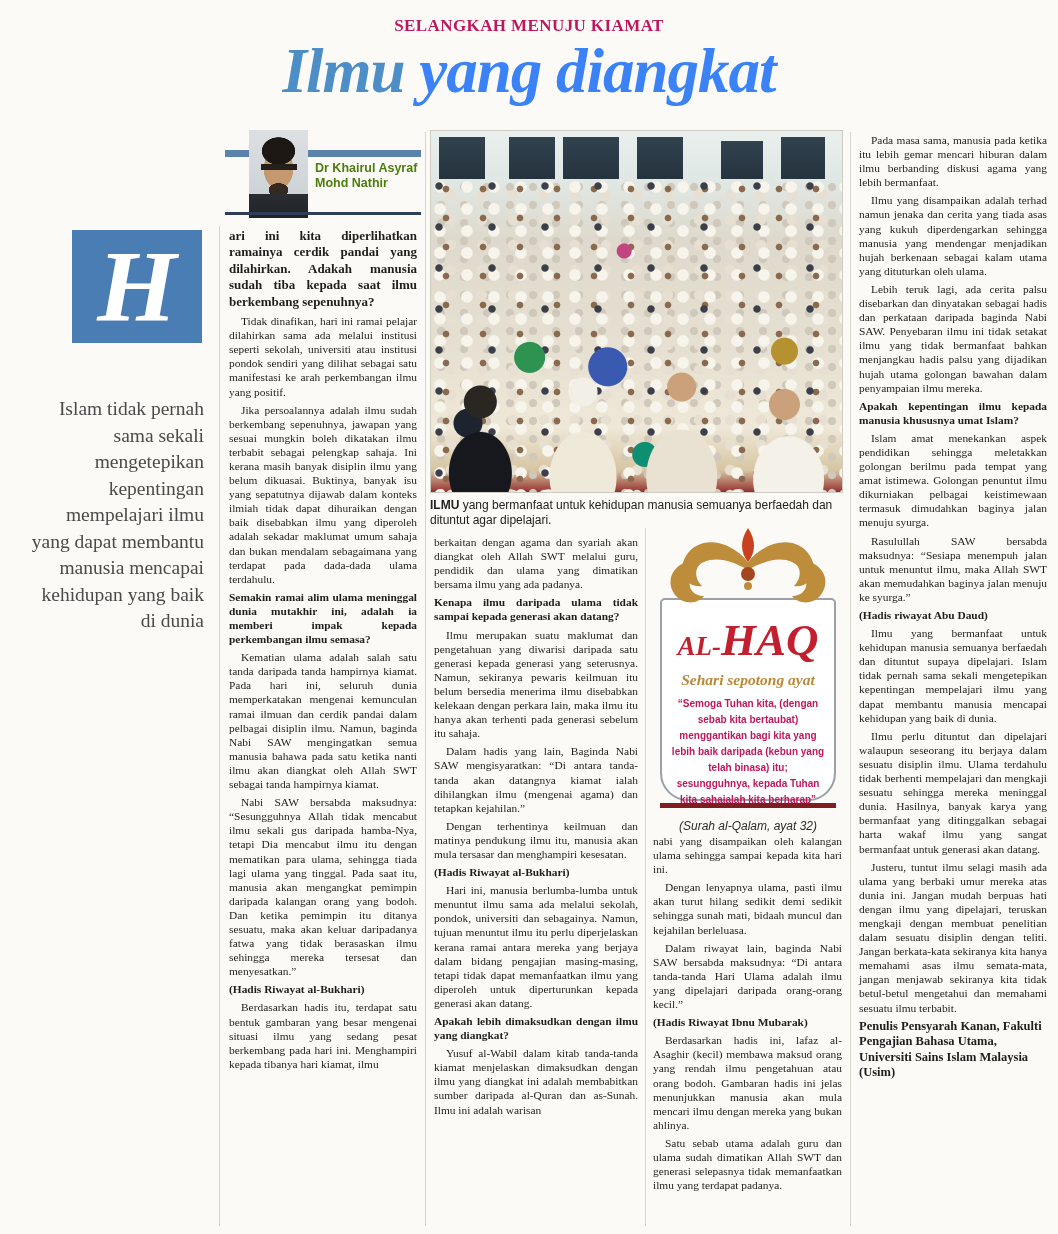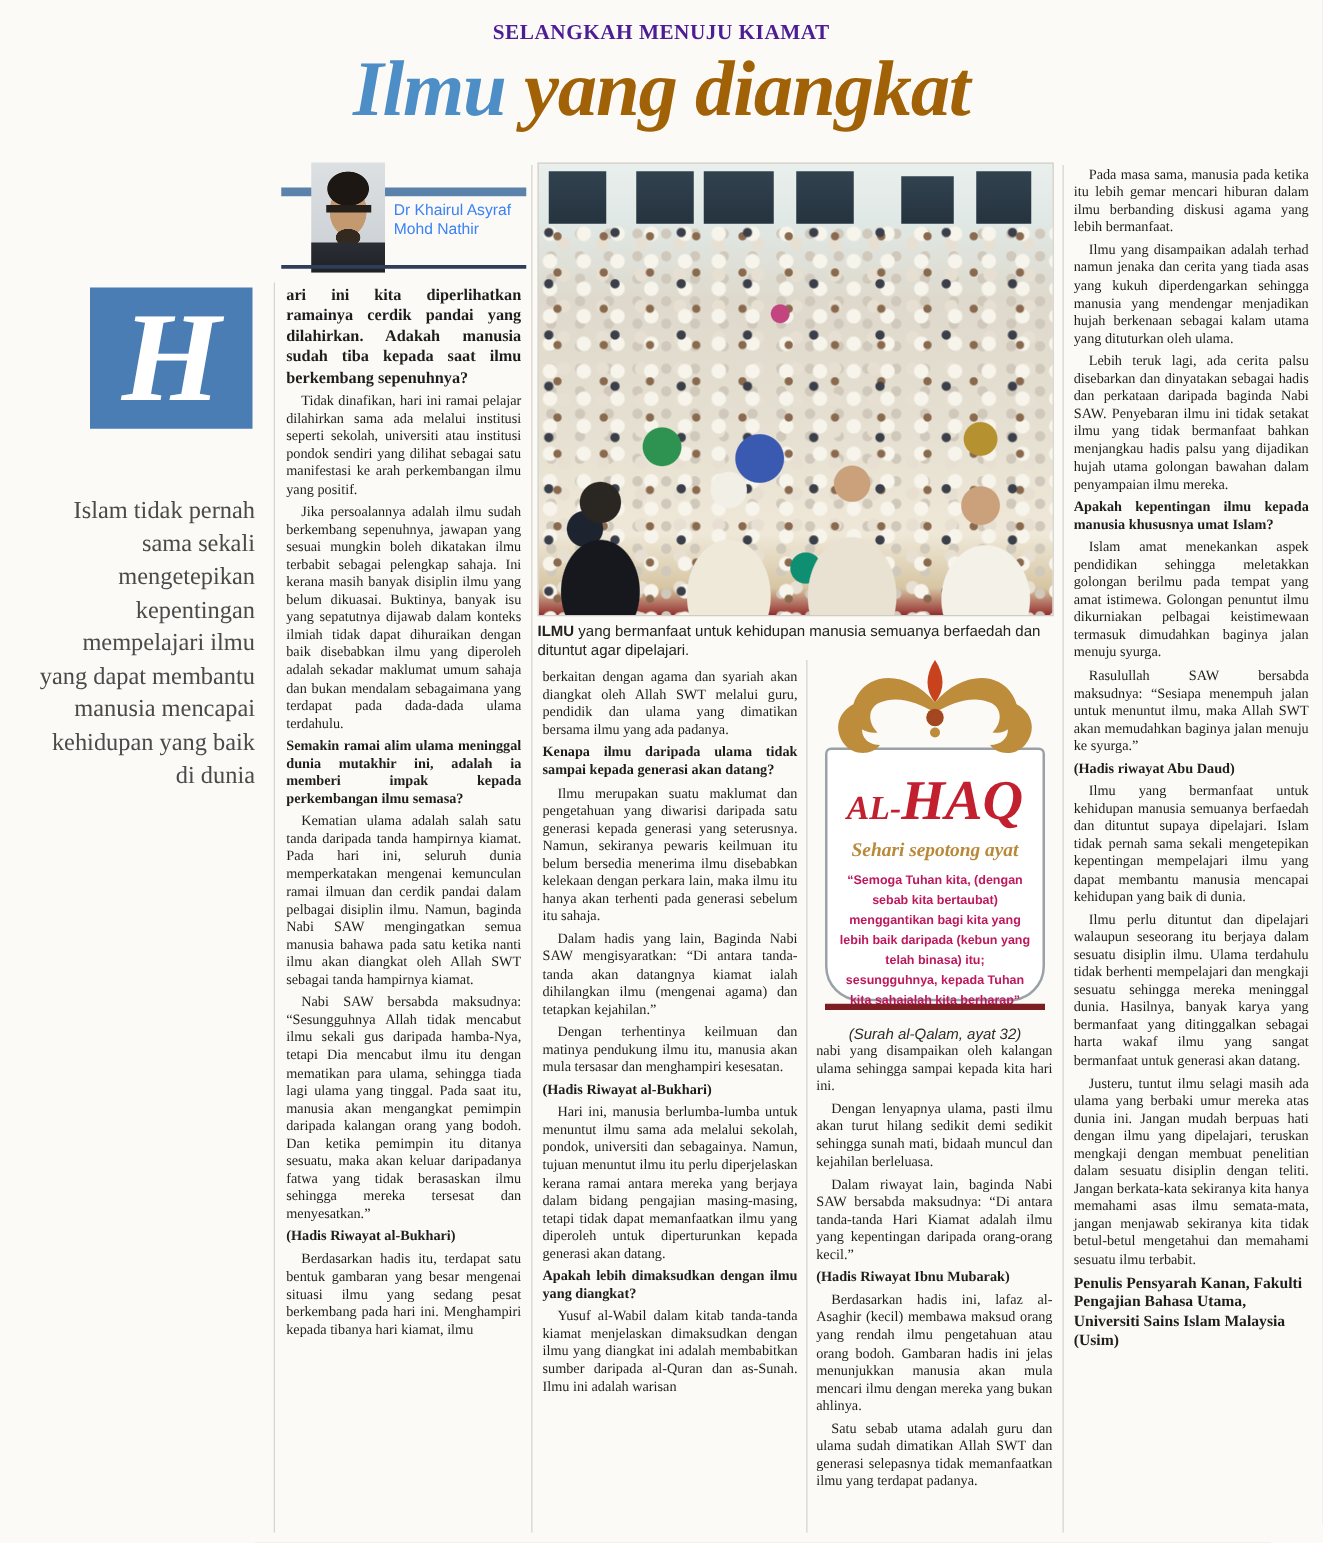--- a/index.html
+++ b/index.html
@@ -1,39 +1,39 @@
 <!DOCTYPE html>
 <html><head>
 <meta charset="utf-8">
 <style>
   html,body{margin:0;padding:0;background:#e9e7e2;}
   .page{position:relative;width:1058px;height:1234px;background:#fbfaf6;overflow:hidden;
         font-family:"Liberation Serif", serif;color:#1e1e1e;}
   
   .kicker{position:absolute;top:16px;left:0;right:0;text-align:center;
-          font-weight:bold;font-size:17px;letter-spacing:.4px;color:#4c1d95;}
+          font-weight:bold;font-size:17px;letter-spacing:.4px;color:#be185d;}
   .headline{position:absolute;top:38px;left:0;right:0;text-align:center;
             font-style:italic;font-weight:bold;font-size:63px;line-height:66px;letter-spacing:-1px;}
   .headline .hl-blue{color:#4d8ec6;}
-  .headline .hl-black{color:#a16207;}
+  .headline .hl-black{color:#3b82f6;}
   
   .vrule{position:absolute;width:1px;background:#d7d4cd;}
   
   .byline{position:absolute;left:225px;top:128px;width:196px;height:90px;}
   .byline-bar{position:absolute;left:0;right:0;top:22px;height:7px;background:#5b82ab;}
   .portrait{position:absolute;left:24px;top:2px;width:59px;height:88px;
     background:
       linear-gradient(#2a2d33,#1f2227) no-repeat 50% 100% / 100% 24px,
       radial-gradient(10px 7px at 50% 60px, #33291f 96%, rgba(0,0,0,0) 100%),
       linear-gradient(#241f1a,#241f1a) no-repeat 50% 34px / 36px 6px,
       radial-gradient(17px 14px at 50% 21px, #1c1713 96%, rgba(0,0,0,0) 100%),
       radial-gradient(15px 20px at 50% 39px, #c5996f 97%, rgba(0,0,0,0) 100%),
       linear-gradient(#dce0e3,#c9ced2);}
   .byline-name{position:absolute;left:90px;top:33px;width:106px;
-    font-family:"Liberation Sans", sans-serif;font-weight:normal;font-size:12.5px;line-height:15px;color:#3b82f6;}
+    font-family:"Liberation Sans", sans-serif;font-weight:bold;font-size:12.5px;line-height:15px;color:#4d7c0f;}
   .byline-rule{position:absolute;left:225px;top:212px;width:196px;height:3px;background:#2e3d58;}
   
   .dropcap{position:absolute;left:72px;top:230px;width:130px;height:113px;background:#4a7db4;
            display:flex;align-items:center;justify-content:center;}
   .dropcap span{font-style:italic;font-weight:bold;font-size:102px;line-height:100px;color:#ffffff;}
   .pullquote{position:absolute;left:26px;top:396px;width:178px;text-align:right;
              font-size:19.5px;line-height:26.5px;color:#4a4a4a;}
   
   .photo{position:absolute;left:430px;top:130px;width:413px;height:363px;border:1px solid #cfccc4;box-sizing:border-box;
     background:
@@ -171,21 +171,21 @@
     <p class="ind">Dengan terhentinya keilmuan dan matinya pendukung ilmu itu, manusia akan mula tersasar dan menghampiri kesesatan.</p>
     <p class="attr">(Hadis Riwayat al-Bukhari)</p>
     <p class="ind">Hari ini, manusia berlumba-lumba untuk menuntut ilmu sama ada melalui sekolah, pondok, universiti dan sebagainya. Namun, tujuan menuntut ilmu itu perlu diperjelaskan kerana ramai antara mereka yang berjaya dalam bidang pengajian masing-masing, tetapi tidak dapat memanfaatkan ilmu yang diperoleh untuk diperturunkan kepada generasi akan datang.</p>
     <p class="subhead">Apakah lebih dimaksudkan dengan ilmu yang diangkat?</p>
     <p class="ind">Yusuf al-Wabil dalam kitab tanda-tanda kiamat menjelaskan dimaksudkan dengan ilmu yang diangkat ini adalah membabitkan sumber daripada al-Quran dan as-Sunah. Ilmu ini adalah warisan</p>
   </div>
 
   <div class="col col3">
     <p>nabi yang disampaikan oleh kalangan ulama sehingga sampai kepada kita hari ini.</p>
     <p class="ind">Dengan lenyapnya ulama, pasti ilmu akan turut hilang sedikit demi sedikit sehingga sunah mati, bidaah muncul dan kejahilan berleluasa.</p>
-    <p class="ind">Dalam riwayat lain, baginda Nabi SAW bersabda maksudnya: “Di antara tanda-tanda Hari Kiamat adalah ilmu yang kepentingan daripada orang-orang kecil.”</p>
+    <p class="ind">Dalam riwayat lain, baginda Nabi SAW bersabda maksudnya: “Di antara tanda-tanda Hari Ulama adalah ilmu yang dipelajari daripada orang-orang kecil.”</p>
     <p class="attr">(Hadis Riwayat Ibnu Mubarak)</p>
     <p class="ind">Berdasarkan hadis ini, lafaz al-Asaghir (kecil) membawa maksud orang yang rendah ilmu pengetahuan atau orang bodoh. Gambaran hadis ini jelas menunjukkan manusia akan mula mencari ilmu dengan mereka yang bukan ahlinya.</p>
     <p class="ind">Satu sebab utama adalah guru dan ulama sudah dimatikan Allah SWT dan generasi selepasnya tidak memanfaatkan ilmu yang terdapat padanya.</p>
   </div>
 
   <div class="col col4">
     <p class="ind">Pada masa sama, manusia pada ketika itu lebih gemar mencari hiburan dalam ilmu berbanding diskusi agama yang lebih bermanfaat.</p>
     <p class="ind">Ilmu yang disampaikan adalah terhad namun jenaka dan cerita yang tiada asas yang kukuh diperdengarkan sehingga manusia yang mendengar menjadikan hujah berkenaan sebagai kalam utama yang dituturkan oleh ulama.</p>
     <p class="ind">Lebih teruk lagi, ada cerita palsu disebarkan dan dinyatakan sebagai hadis dan perkataan daripada baginda Nabi SAW. Penyebaran ilmu ini tidak setakat ilmu yang tidak bermanfaat bahkan menjangkau hadis palsu yang dijadikan hujah utama golongan bawahan dalam penyampaian ilmu mereka.</p>
     <p class="subhead">Apakah kepentingan ilmu kepada manusia khususnya umat Islam?</p>

